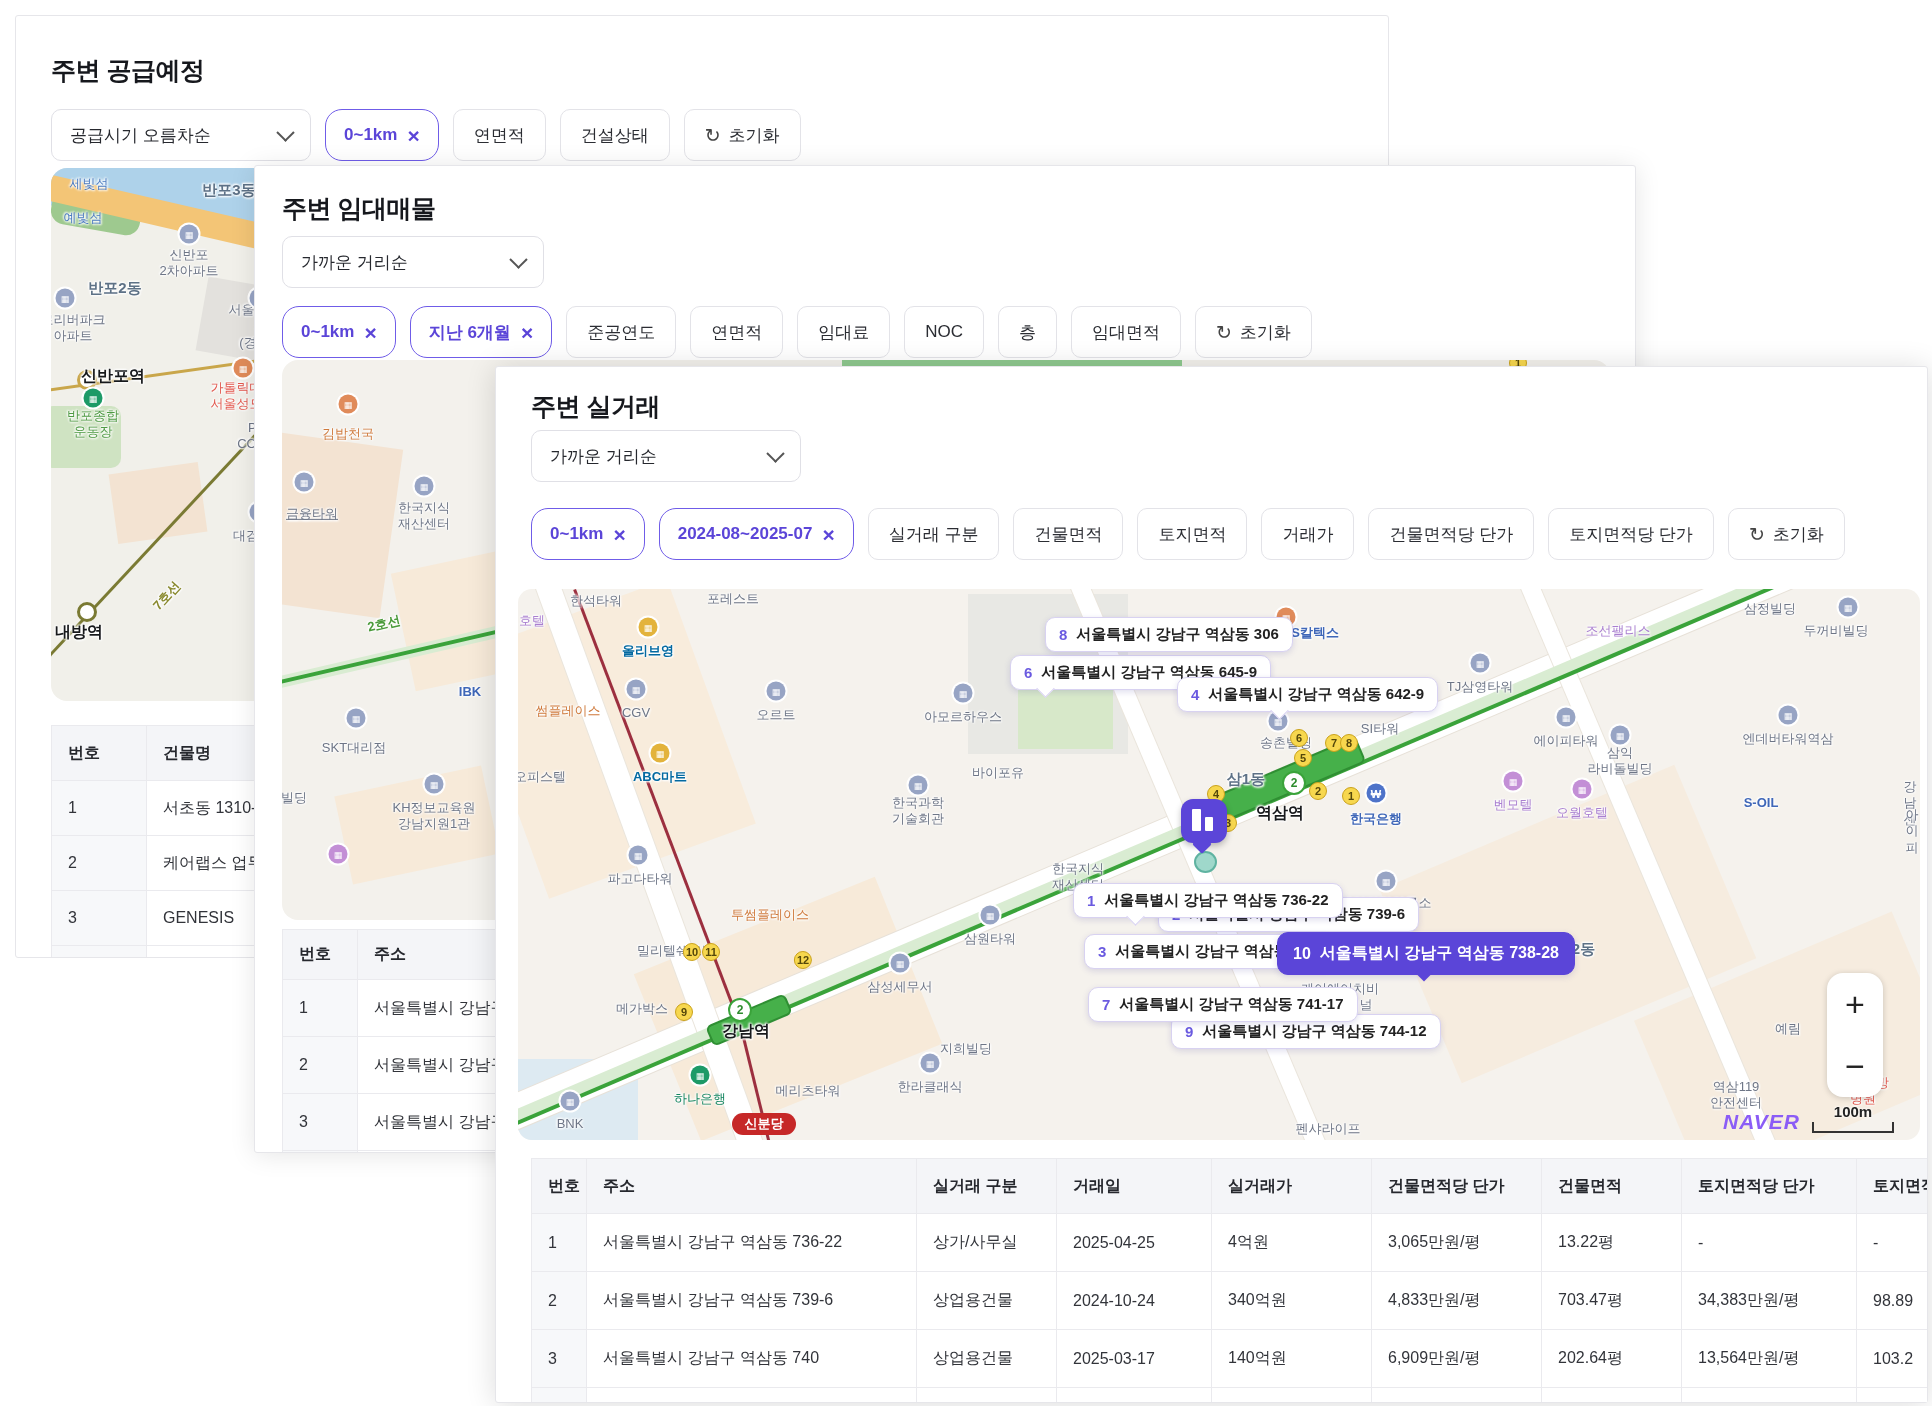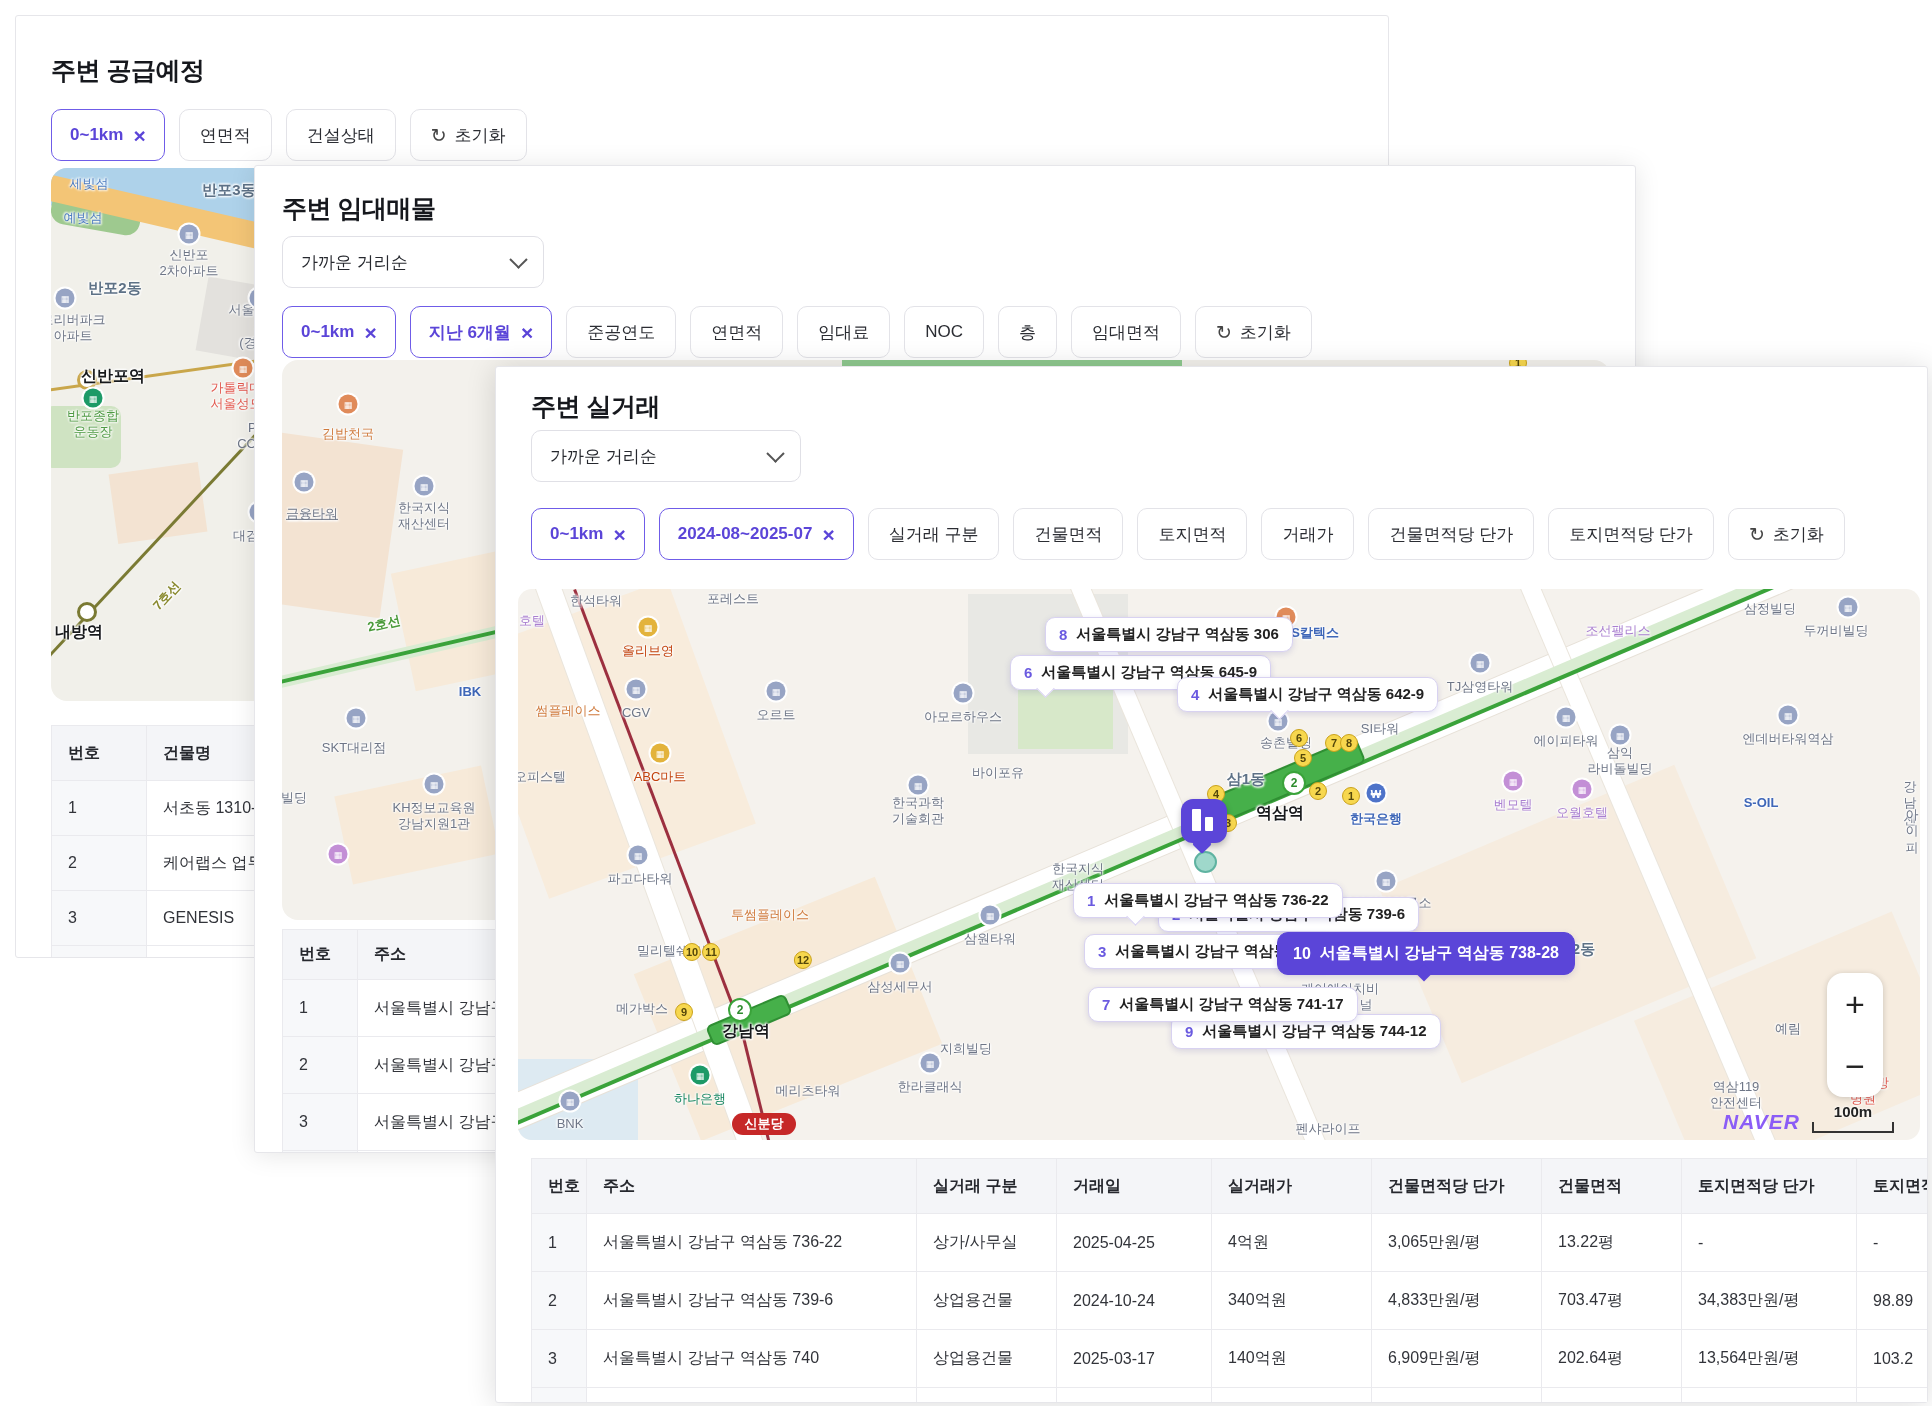--- a/index.html
+++ b/index.html
@@ -7,35 +7,35 @@
   .stage{position:relative;width:1932px;height:1406px;}
   .card{position:absolute;background:#fff;border:1px solid #e6e6ea;border-radius:3px;}
   #card1{left:15px;top:15px;width:1372px;height:941px;z-index:1;}
   #card2{left:254px;top:165px;width:1380px;height:986px;z-index:2;box-shadow:0 2px 26px rgba(0,0,0,.10);}
   #card3{left:495px;top:366px;width:1431px;height:1035px;z-index:3;box-shadow:0 2px 30px rgba(0,0,0,.14);}
   .ptitle{position:absolute;font-size:25px;font-weight:700;color:#16181d;letter-spacing:-0.5px;}
   .row{position:absolute;display:flex;gap:14px;align-items:center;}
   .dd{height:52px;border:1px solid #e0e0e6;border-radius:10px;background:#fff;display:flex;align-items:center;
       justify-content:space-between;padding:0 18px;font-size:17px;color:#26282e;box-sizing:border-box;}
   .dd .chev{width:11px;height:11px;border-right:2px solid #555;border-bottom:2px solid #555;transform:rotate(45deg) translate(-2px,-2px);}
-  .chip{height:52px;border:1.5px solid #6f5ce8;border-radius:10px;background:#fff;display:flex;align-items:center;
+  .chip{height:52px;border:1.5px solid #6f5ce8;border-radius:17px;background:#fff;display:flex;align-items:center;
       gap:10px;padding:4px 18px;font-size:17px;font-weight:700;color:#5b45d8;box-sizing:border-box;white-space:nowrap;}
   .chip .x{font-size:21px;font-weight:700;color:#5b45d8;line-height:1;cursor:pointer;}
   .fbtn{height:52px;border:1px solid #e3e3e8;border-radius:10px;background:#fff;display:flex;align-items:center;
       padding:0 20px;font-size:17px;color:#2b2d33;box-sizing:border-box;white-space:nowrap;}
   .reset{gap:8px;}
   .reset .ric{font-size:19px;color:#444;}
   .mapbox{position:absolute;border-radius:16px;overflow:hidden;background:#f4f2ec;}
   .shape{position:absolute;}
   .ml{position:absolute;transform:translate(-50%,-50%);font-size:13px;color:#6e7687;white-space:pre-line;text-align:center;
       line-height:1.25;text-shadow:0 0 3px #fff,0 0 3px #fff,1px 1px 2px #fff,-1px -1px 2px #fff;z-index:3;}
   .ml.g{color:#6e7687;} .ml.d{color:#5d7186;font-weight:700;font-size:15px;}
   .ml.b{color:#4c7bc0;} .ml.bb{color:#3f67b8;font-weight:700;}
   .ml.p{color:#a97fd0;} .ml.o{color:#cf7a3c;} .ml.r{color:#e2574d;} .ml.gr{color:#4f9a44;}
-  .ml.gr2{color:#13855f;} .ml.y{color:#c2410c;font-weight:400;} .ml.ol{color:#8a8a30;font-weight:700;}
+  .ml.gr2{color:#13855f;} .ml.y{color:#0369a1;font-weight:700;} .ml.ol{color:#8a8a30;font-weight:700;}
   .ml.grl{color:#4a9a3a;font-weight:700;} .ml.st{color:#17191c;font-weight:700;font-size:16px;}
   .poii{position:absolute;transform:translate(-50%,-50%);width:19px;height:19px;border-radius:50%;
       display:flex;align-items:center;justify-content:center;font-size:9px;color:#fff;z-index:3;
       box-shadow:0 0 0 2px #fff;}
   .poii.g{background:#97a4c4;} .poii.y{background:#e3b33c;} .poii.p{background:#c38fd6;}
   .poii.o{background:#e08b5a;} .poii.b{background:#4e73c9;font-size:11px;font-weight:700;} .poii.gr{background:#1d9a67;}
   .dot{position:absolute;transform:translate(-50%,-50%);min-width:18px;height:18px;border-radius:9px;background:#f7d74e;
       border:1px solid #caa21c;color:#54470a;font-size:11px;font-weight:700;display:flex;align-items:center;
       justify-content:center;padding:0 2px;box-sizing:border-box;z-index:4;}
   .badge2{position:absolute;transform:translate(-50%,-50%);width:20px;height:20px;border-radius:50%;background:#fff;
@@ -77,20 +77,24 @@
   .teal{position:absolute;width:19px;height:18px;border-radius:50%;background:#9fd8cb;border:2px solid #5fb3a1;z-index:2;}
 </style>
 </head>
 <body>
 
 <div class="stage">
 
   <div class="card" id="card1">
     <div class="ptitle" style="left:35px;top:38px;">주변 공급예정</div>
     <div class="row" style="left:35px;top:93px;">
+      <div class="dd" style="width:260px;">
+        <span>공급시기 오름차순</span>
+        <span class="chev"></span>
+      </div>
       <div style="display:flex;gap:14px;">
           <div class="chip">
             <span>0~1km</span>
             <span class="x">×</span>
           </div>
         </div>
       <div style="display:flex;gap:14px;">
           <div class="fbtn">연면적</div>
           <div class="fbtn">건설상태</div>
         </div>

